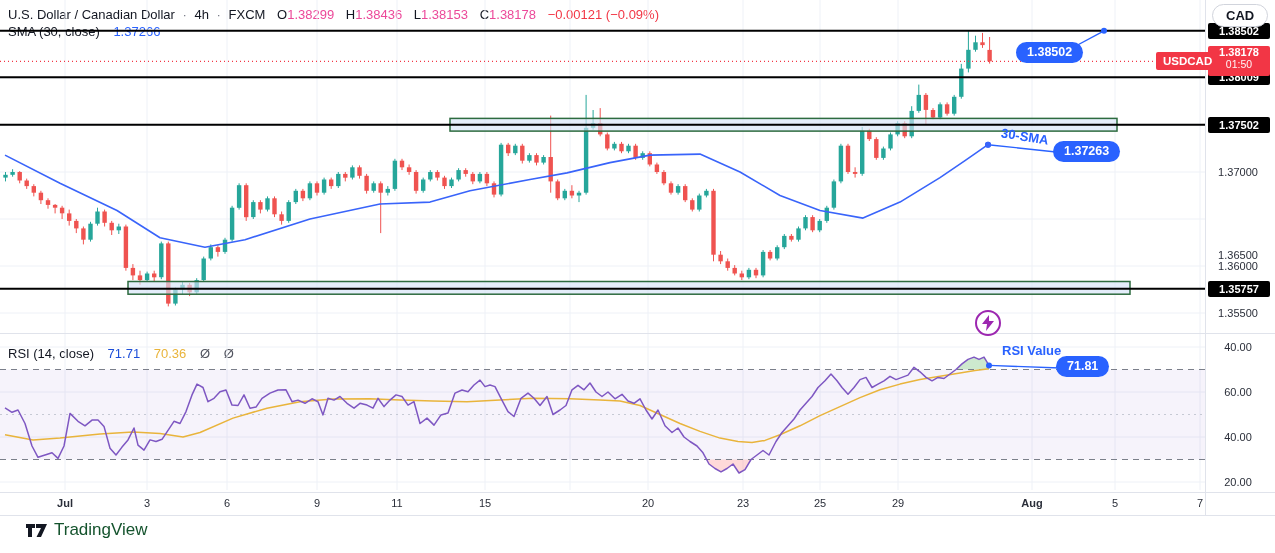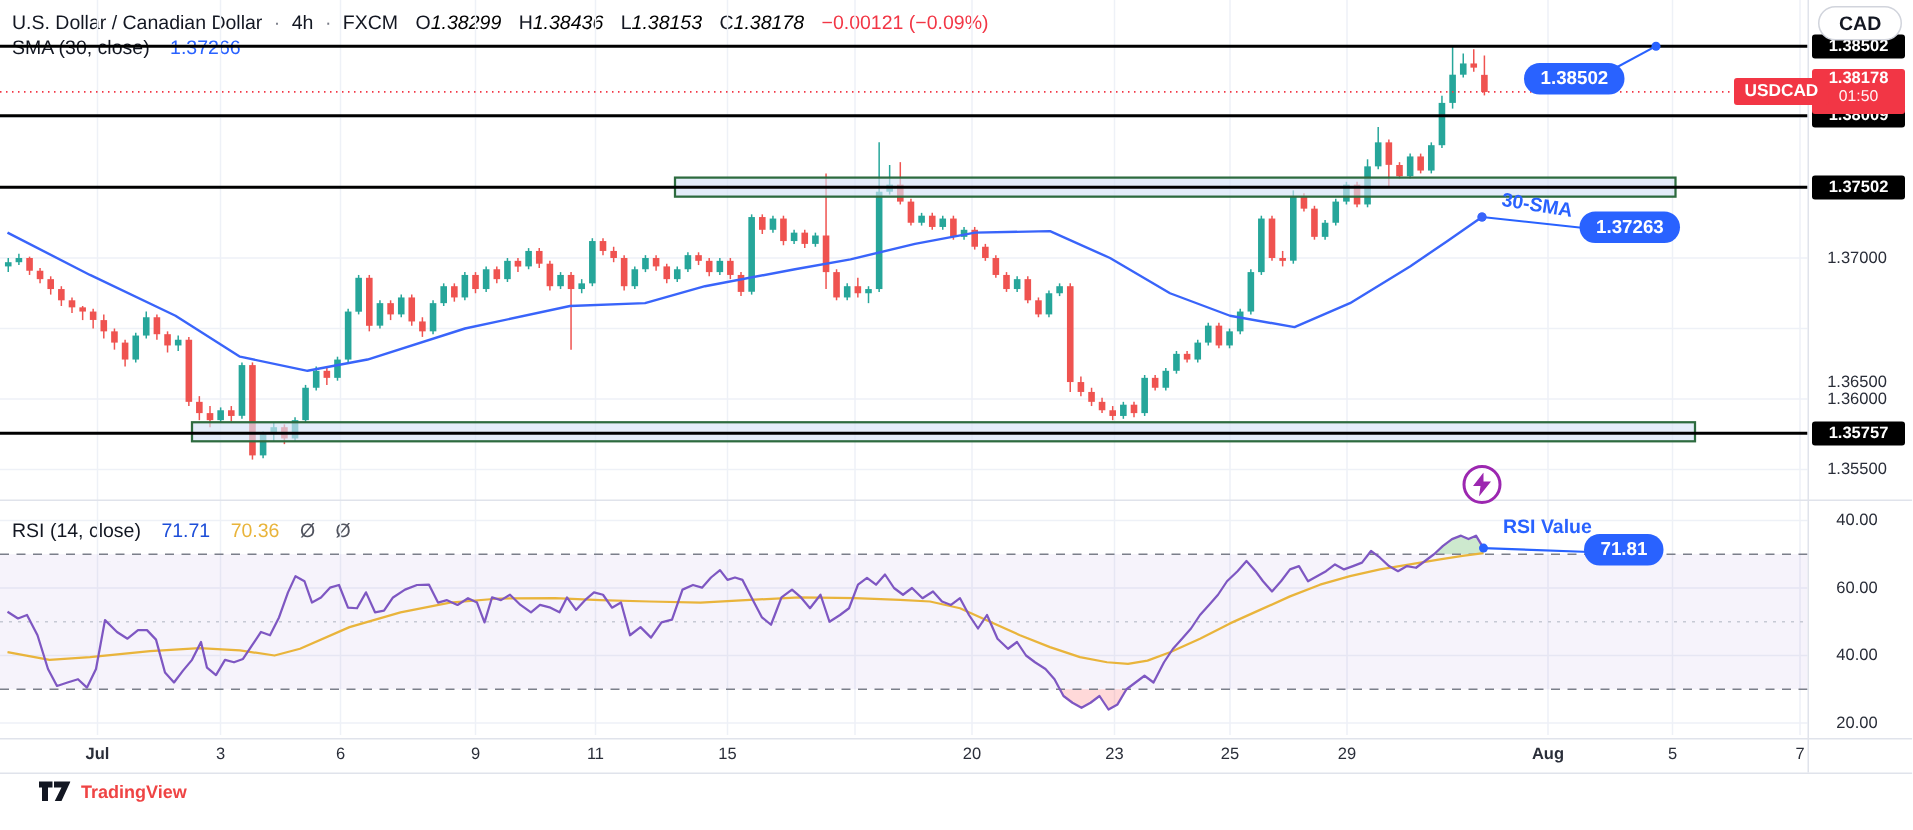--- a/index.html
+++ b/index.html
@@ -4,21 +4,21 @@
 <style>
   html,body{margin:0;padding:0;background:#fff;}
   #stage{position:relative;width:1275px;height:553px;background:#ffffff;overflow:hidden;
          font-family:"Liberation Sans", sans-serif;color:#131722;}
   .abs{position:absolute;}
   svg{display:block;}
   
   #legend-row1{left:8px;top:7px;z-index:1;font-size:13px;font-weight:500;white-space:nowrap;}
   #legend-row1 .sep{color:#787b86;margin:0 4px;}
   #legend-row1 .k{color:#131722;margin-left:8px;}
-  #legend-row1 .v{color:#000000;font-style:italic;}
+  #legend-row1 .v{color:#ec4899;}
   #legend-row1 .chg{color:#f23645;margin-left:8px;}
   #legend-row2{left:8px;top:24px;z-index:1;font-size:13px;font-weight:500;}
   #legend-row2 .v{color:#2962ff;margin-left:10px;}
   #rsi-legend{left:8px;top:346px;z-index:1;font-size:13px;font-weight:500;}
   #rsi-legend .v1{color:#1d4ed8;margin-left:10px;}
   #rsi-legend .v2{color:#e9b43b;margin-left:10px;}
   #rsi-legend .empty{color:#50535e;margin-left:10px;}
   #chart-svg{left:0;top:0;z-index:2;}
   
   .hline{background:#e0e3eb;height:1px;width:1275px;z-index:3;}
@@ -43,21 +43,21 @@
   .note{z-index:6;color:#2962ff;font-size:13px;font-weight:700;white-space:nowrap;}
   #note-sma{transform:rotate(9deg);}
   
   #usdcad-badge{left:1156px;top:52px;z-index:5;background:#f23645;color:#fff;font-size:11.5px;
                 font-weight:700;border-radius:2px;padding:2px 7px;line-height:14px;}
   
   #lightning{left:975px;top:310px;width:26px;height:26px;z-index:5;border:2px solid #9c27b0;
              border-radius:50%;box-sizing:border-box;display:flex;align-items:center;justify-content:center;background:rgba(255,255,255,.6);}
   
   #bottom-bar{left:26px;top:520px;z-index:4;display:flex;align-items:center;gap:7px;}
-  #bottom-bar .wm{font-size:12px;font-weight:700;color:#ef4444;}
+  #bottom-bar .wm{font-size:17px;font-weight:400;color:#14532d;}
 </style>
 </head>
 <body>
 
 <div id="stage">
 
   <div id="legend-row1" class="abs">
     <span>U.S. Dollar / Canadian Dollar</span>
     <span class="sep">·</span>
     <span>4h</span>

